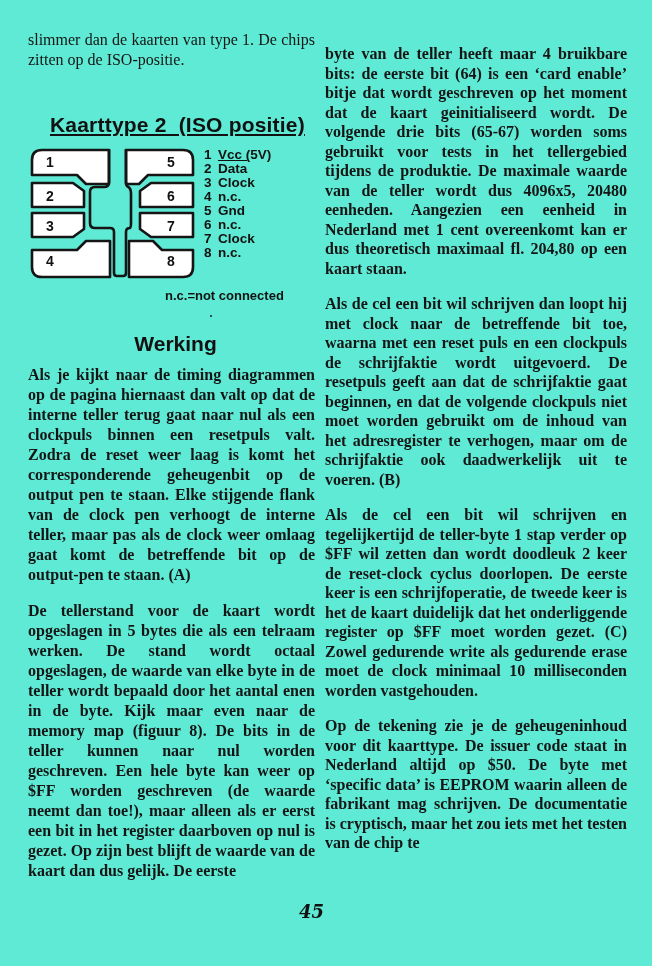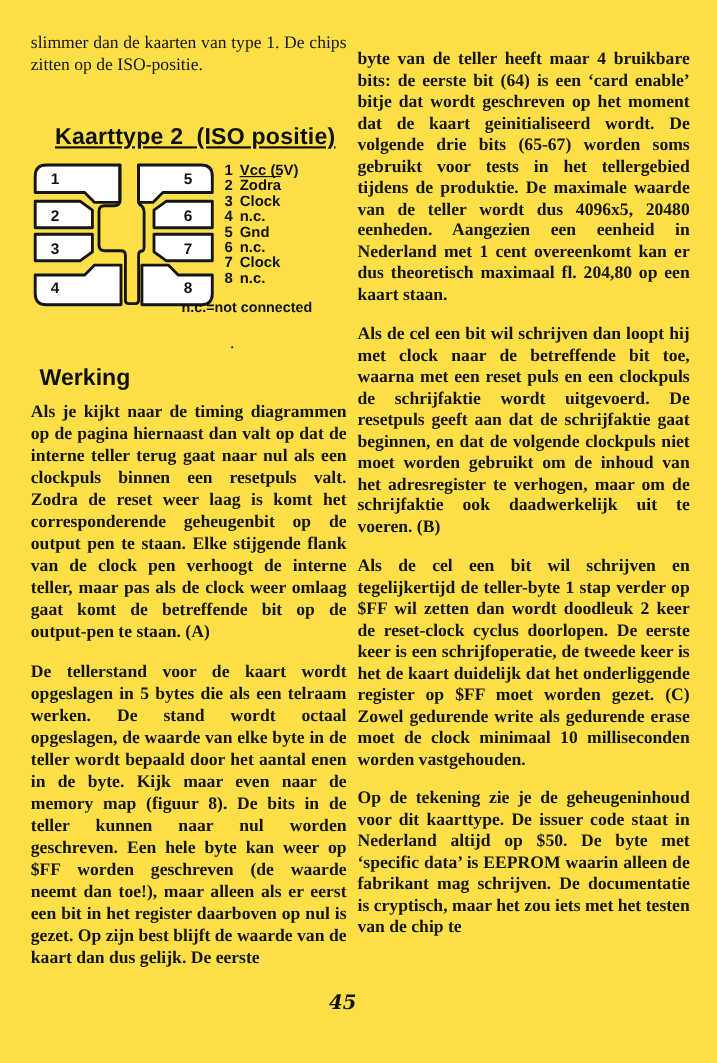--- a/index.html
+++ b/index.html
@@ -1,35 +1,35 @@
 <!DOCTYPE html>
 <html><head>
 <meta charset="utf-8">
 <style>
   html,body{margin:0;padding:0;background:#e8e8e8;}
-  .page{position:relative;width:652px;height:966px;background:#fde047;overflow:hidden;
+  .page{position:relative;width:652px;height:966px;background:#5eead4;overflow:hidden;
         font-family:"Liberation Serif",serif;color:#151515;}
   .col{position:absolute;}
   .col-left{left:28px;top:30px;width:287px;}
   .col-right{left:325px;top:36px;width:302px;}
   .body{font:16px/20px "Liberation Serif",serif;text-align:justify;color:#151515;margin:0;}
   .col-right .body{line-height:19.5px;}
   .diagram-title{font:700 21px/26px "Liberation Sans",sans-serif;color:#111;
                  margin:42px 0 0 22px;white-space:pre-wrap;letter-spacing:.2px;text-decoration:underline;}
-  .section-title{font:700 21px/26px "Liberation Sans",sans-serif;color:#111;margin:32px 0 0 8px;}
+  .section-title{font:700 21px/26px "Liberation Sans",sans-serif;color:#111;margin:32px 0 0 8px;text-align:center;}
   .para{margin-top:8px;font-weight:bold;}
   .para + .para{margin-top:16px;}
   .diagram{position:relative;margin-top:9px;height:152px;}
   .diagram svg{position:absolute;left:0;top:0;}
   .legend{position:absolute;left:176px;top:1px;font:600 13.5px/14px "Liberation Sans",sans-serif;color:#111;}
   .legend-pin{display:inline-block;width:11px;}
   .legend-name{margin-left:3px;}
   .deco-underline{text-decoration:underline;text-underline-offset:1px;}
   .deco-overline{text-decoration:overline;}
-  .nc-note{position:absolute;left:137px;top:126px;font:600 13px/14px "Liberation Sans",sans-serif;color:#111;}
+  .nc-note{position:absolute;left:137px;top:142px;font:600 13px/14px "Liberation Sans",sans-serif;color:#111;}
   .artifact-dot{position:absolute;left:209px;top:303px;font:16px "Liberation Serif",serif;color:#222;}
   .page-num{position:absolute;left:299px;top:901px;font:italic 600 18px "DejaVu Serif",serif;color:#111;}
   .journal{position:absolute;left:421px;top:899px;font:italic 700 19px "DejaVu Serif",serif;
            letter-spacing:.3px;color:#111;}
   .pad-digit{font:700 14px "Liberation Sans",sans-serif;fill:#111;}
 </style>
 </head>
 <body>
 
 <div class="page">
@@ -59,21 +59,21 @@
           <text x="21" y="119">4</text>
           <text x="142" y="20">5</text>
           <text x="142" y="54">6</text>
           <text x="142" y="84">7</text>
           <text x="142" y="119">8</text>
         </g>
       </svg>
 
       <div class="legend">
         <div class="legend-row"><span class="legend-pin">1</span><span class="legend-name deco-underline">Vcc</span> <span>(5V)</span></div>
-        <div class="legend-row"><span class="legend-pin">2</span><span class="legend-name deco-overline">Zodra</span></div>
+        <div class="legend-row"><span class="legend-pin">2</span><span class="legend-name deco-overline">Data</span></div>
         <div class="legend-row"><span class="legend-pin">3</span><span class="legend-name">Clock</span></div>
         <div class="legend-row"><span class="legend-pin">4</span><span class="legend-name">n.c.</span></div>
         <div class="legend-row"><span class="legend-pin">5</span><span class="legend-name">Gnd</span></div>
         <div class="legend-row"><span class="legend-pin">6</span><span class="legend-name">n.c.</span></div>
         <div class="legend-row"><span class="legend-pin">7</span><span class="legend-name">Clock</span></div>
         <div class="legend-row"><span class="legend-pin">8</span><span class="legend-name">n.c.</span></div>
       </div>
 
       <div class="nc-note">n.c.=not connected</div>
     </div>

